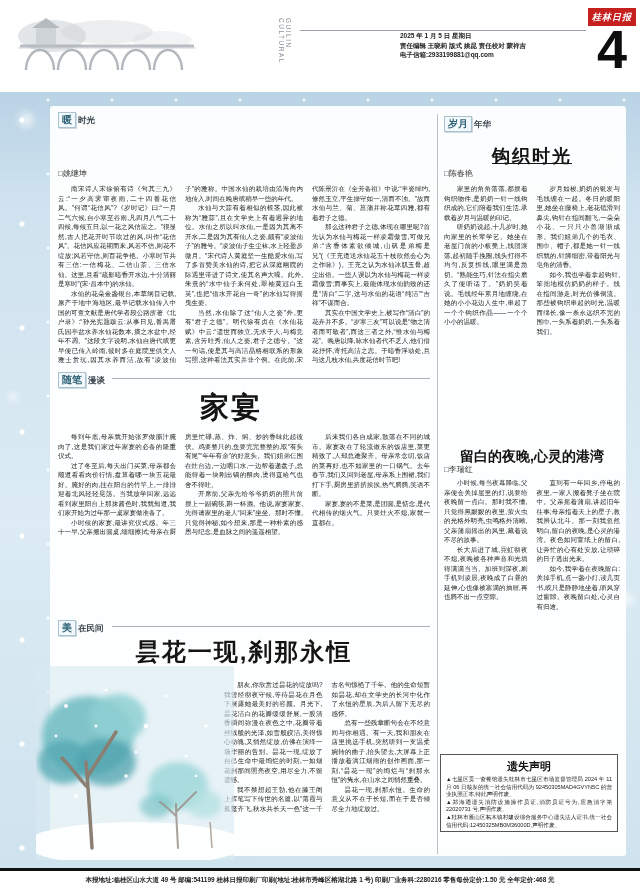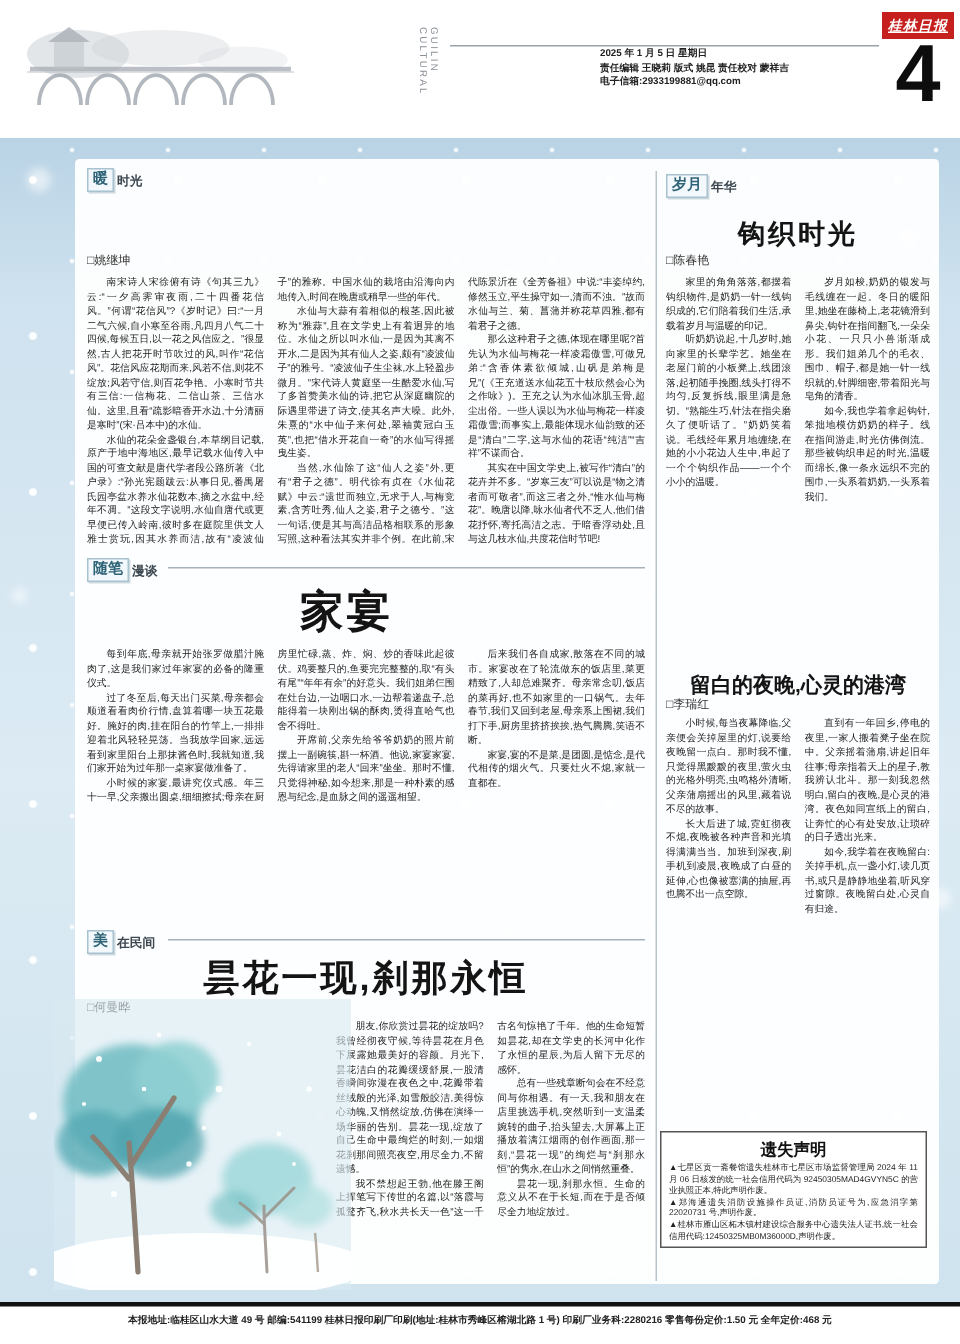--- a/index.html
+++ b/index.html
@@ -7,21 +7,21 @@
   body { font-family:"Liberation Sans","DejaVu Sans",sans-serif; background:#ffffff; position:relative; overflow:hidden; }
 
   
   .header { position:absolute; left:0; top:0; width:640px; height:92px; background:#fff; z-index:5; }
   .bridge-art { position:absolute; left:12px; top:6px; width:190px; height:78px; opacity:.75; }
   .flower-logo { position:absolute; left:204px; top:10px; font-size:46px; font-weight:300; color:#6d747c; letter-spacing:3px; font-family:"Liberation Sans",sans-serif; }
   .logo-en { position:absolute; left:278px; top:18px; writing-mode:vertical-rl; font-size:6.5px; letter-spacing:1.5px; color:#8a9099; height:62px; }
   .hdr-line { position:absolute; left:300px; top:30px; width:286px; height:1px; background:#9aa2ab; }
   .yuedu-box { position:absolute; left:302px; top:32px; width:90px; height:28px; background:#4e8299; color:#fff; display:flex; align-items:center; justify-content:center; font-size:15px; letter-spacing:10px; text-indent:10px; font-weight:600; }
   .hdr-info { position:absolute; left:400px; top:31px; width:178px; font-size:6.5px; line-height:9.5px; color:#222; font-weight:700; }
-  .masthead { position:absolute; left:588px; top:8px; width:48px; height:18px; background:#c5201d; color:#fff; font-size:9px; font-weight:700; font-style:italic; display:flex; align-items:center; justify-content:center; letter-spacing:1px;text-decoration:underline; }
+  .masthead { position:absolute; left:588px; top:8px; width:48px; height:18px; background:#c5201d; color:#fff; font-size:9px; font-weight:700; font-style:italic; display:flex; align-items:center; justify-content:center; letter-spacing:1px; }
   .page-num { position:absolute; left:586px; top:20px; width:52px; text-align:center; font-size:54px; font-weight:900; color:#0d0d0d; line-height:58px; font-family:"Liberation Sans",sans-serif; }
 
   
   .snow-wrap { position:absolute; left:0; top:92px; width:640px; height:776px;
     background:linear-gradient(180deg,#b9d3e5 0%,#cfe2ef 14%,#dcebf4 55%,#cfe3ee 100%); }
   .snow-dots { position:absolute; inset:0;
     background-image:
       radial-gradient(circle at 22px 28px, rgba(255,255,255,.95) 2px, transparent 3.2px),
       radial-gradient(circle at 75px 90px, rgba(255,255,255,.75) 1.4px, transparent 2.6px),
       radial-gradient(circle at 48px 8px, rgba(255,255,255,.85) 1px, transparent 2px),
@@ -125,21 +125,20 @@
       <p>开席前,父亲先给爷爷奶奶的照片前摆上一副碗筷,斟一杯酒。他说,家宴家宴,先得请家里的老人“回来”坐坐。那时不懂,只觉得神秘,如今想来,那是一种朴素的感恩与纪念,是血脉之间的遥遥相望。</p>
       <p>后来我们各自成家,散落在不同的城市。家宴改在了轮流做东的饭店里,菜更精致了,人却总难聚齐。母亲常念叨,饭店的菜再好,也不如家里的一口锅气。去年春节,我们又回到老屋,母亲系上围裙,我们打下手,厨房里挤挤挨挨,热气腾腾,笑语不断。</p>
       <p>家宴,宴的不是菜,是团圆,是惦念,是代代相传的烟火气。只要灶火不熄,家就一直都在。</p>
     </div>
 
   <div class="tag" style="left:58px;top:528px;">
     <span class="tag-main">美</span>
     <span class="tag-sub">在民间</span>
   </div>
   <div class="headline" style="left:58px;top:544px;width:372px;font-size:24px;">昙花一现,刹那永恒</div>
-  <div class="byline" style="left:58px;top:574px;width:372px;">□何曼晔</div>
   <div class="bodytext cols2" style="left:224px;top:588px;width:206px;height:176px;">
       <p>朋友,你欣赏过昙花的绽放吗?我曾经彻夜守候,等待昙花在月色下展露她最美好的容颜。月光下,昙花洁白的花瓣缓缓舒展,一股清香瞬间弥漫在夜色之中,花瓣带着丝绒般的光泽,如雪般皎洁,美得惊心动魄,又悄然绽放,仿佛在演绎一场华丽的告别。昙花一现,绽放了自己生命中最绚烂的时刻,一如烟花刹那间照亮夜空,用尽全力,不留遗憾。</p>
       <p>我不禁想起王勃,他在滕王阁上挥笔写下传世的名篇,以“落霞与孤鹜齐飞,秋水共长天一色”这一千古名句惊艳了千年。他的生命短暂如昙花,却在文学史的长河中化作了永恒的星辰,为后人留下无尽的感怀。</p>
       <p>总有一些残章断句会在不经意间与你相遇。有一天,我和朋友在店里挑选手机,突然听到一支温柔婉转的曲子,抬头望去,大屏幕上正播放着漓江烟雨的创作画面,那一刻,“昙花一现”的绚烂与“刹那永恒”的隽永,在山水之间悄然重叠。</p>
       <p>昙花一现,刹那永恒。生命的意义从不在于长短,而在于是否倾尽全力地绽放过。</p>
     </div>
 
   <svg class="tree-art" viewBox="0 0 198 194">
     <defs>
         <filter id="wc" x="-30%" y="-30%" width="160%" height="160%">
@@ -173,21 +172,21 @@
       <circle cx="60" cy="60" r="1.5"></circle>
         <circle cx="100" cy="86" r="1.5"></circle>
         <circle cx="160" cy="110" r="1.3"></circle>
     </g>
   </svg>
 
   <div class="tag" style="left:444px;top:24px;">
     <span class="tag-main">岁月</span>
     <span class="tag-sub">年华</span>
   </div>
-  <div class="headline" style="left:444px;top:52px;width:176px;font-size:18px;">钩织时光</div>
+  <div class="headline" style="left:444px;top:52px;width:176px;font-size:18px;text-decoration:underline;">钩织时光</div>
   <div class="byline" style="left:444px;top:76px;width:176px;">□陈春艳</div>
   <div class="bodytext cols2" style="left:444px;top:92px;width:176px;height:248px;">
       <p>家里的角角落落,都摆着钩织物件,是奶奶一针一线钩织成的,它们陪着我们生活,承载着岁月与温暖的印记。</p>
       <p>听奶奶说起,十几岁时,她向家里的长辈学艺。她坐在老屋门前的小板凳上,线团滚落,起初随手挽圈,线头打得不均匀,反复拆线,眼里满是急切。“熟能生巧,针法在指尖磨久了便听话了。”奶奶笑着说。毛线经年累月地缠绕,在她的小小花边人生中,串起了一个个钩织作品——一个个小小的温暖。</p>
       <p>岁月如梭,奶奶的银发与毛线缠在一起。冬日的暖阳里,她坐在藤椅上,老花镜滑到鼻尖,钩针在指间翻飞,一朵朵小花、一只只小兽渐渐成形。我们姐弟几个的毛衣、围巾、帽子,都是她一针一线织就的,针脚细密,带着阳光与皂角的清香。</p>
       <p>如今,我也学着拿起钩针,笨拙地模仿奶奶的样子。线在指间游走,时光仿佛倒流。那些被钩织串起的时光,温暖而绵长,像一条永远织不完的围巾,一头系着奶奶,一头系着我们。</p>
     </div>
 
   <div class="headline" style="left:444px;top:336px;width:176px;font-size:14px;letter-spacing:0;margin-top:20px;">留白的夜晚,心灵的港湾</div>
   <div class="byline" style="left:444px;top:372px;width:176px;">□李瑞红</div>

